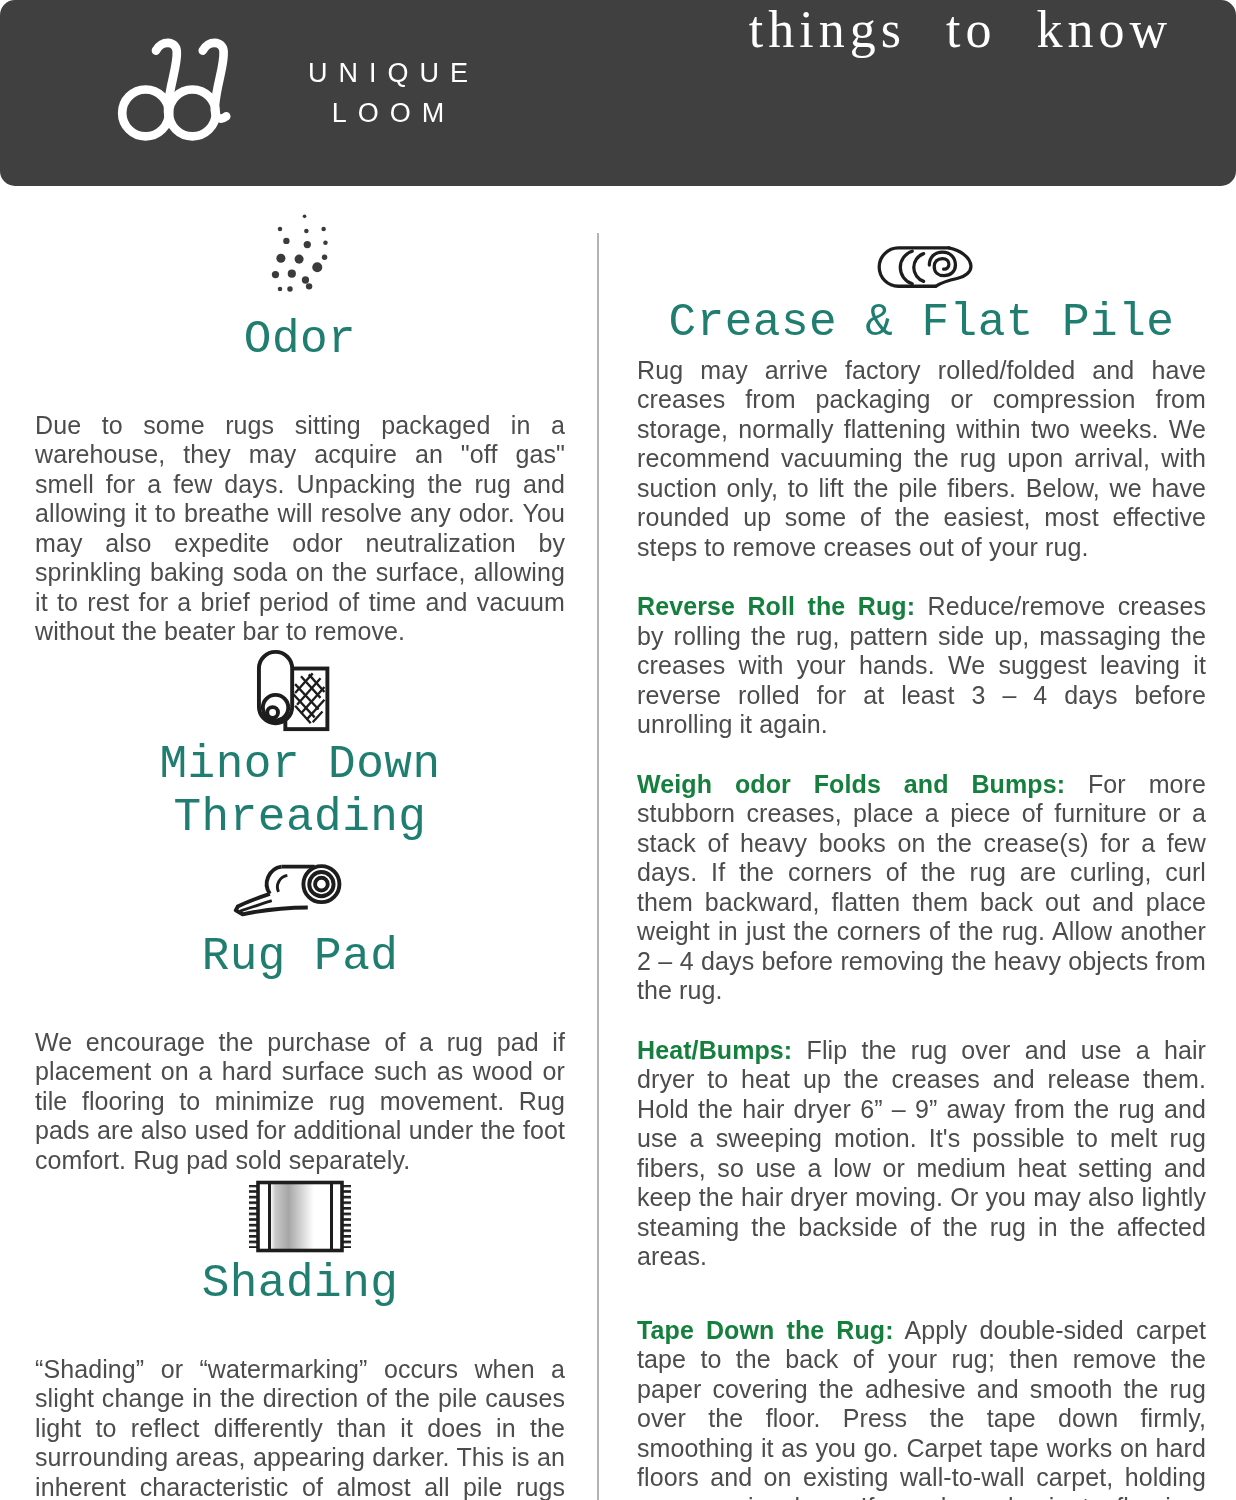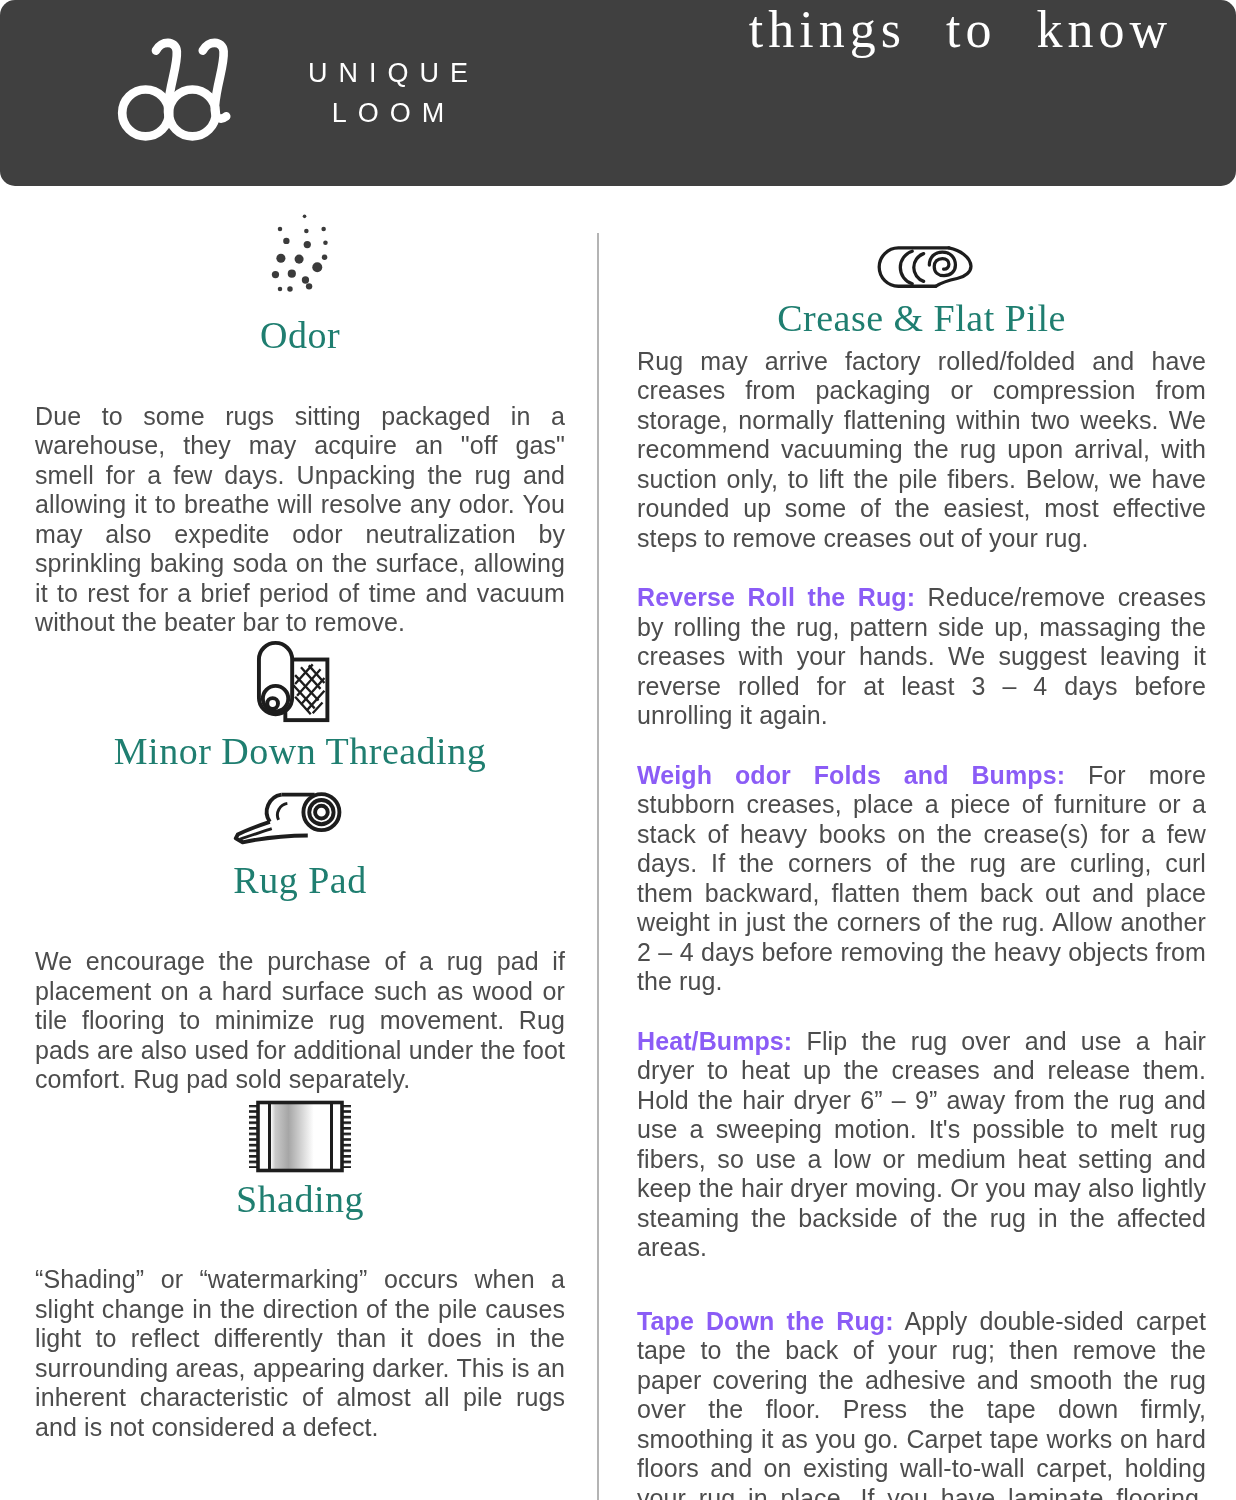--- a/index.html
+++ b/index.html
@@ -23,29 +23,29 @@
     margin:0 64px 0 auto;white-space:nowrap;
   }
   
   .content{display:flex;}
   .divider{position:absolute;left:597px;top:233px;bottom:0;width:2px;background:#b4b4b4;}
   .col-left{width:597px;box-sizing:border-box;padding:24px 32px 0 35px;}
   .col-right{width:639px;box-sizing:border-box;padding:40px 30px 0 40px;}
   .section{text-align:center;}
   .icon-wrap{display:flex;justify-content:center;}
   h2{
-    font-family:Liberation Serif, serif;font-weight:400;color:#1f7e70;
-    font-size:38px;line-height:1.15;margin:4px 0 6px 0;letter-spacing:0.5px;
+    font-family:Liberation Mono, monospace;font-weight:400;color:#1f7e70;
+    font-size:46px;line-height:1.15;margin:4px 0 6px 0;letter-spacing:0.5px;
   }
   p.body{
     text-align:justify;font-size:25px;line-height:29.5px;color:#4c4c4c;
     margin:0 0 30px 0;letter-spacing:0.1px;
   }
   p.body:last-child{margin-bottom:0;margin-top:44px;}
-  .tip strong{color:#8b5cf6;font-weight:700;}
+  .tip strong{color:#15803d;font-weight:700;}
   .mt16{margin-top:16px;}
   .mt6{margin-top:6px;}
   .mt4{margin-top:4px;}
   .ink{stroke:#1d1d1d;fill:none;stroke-width:4;}
 </style>
 </head>
 <body>
 
 <div class="header">
   <div class="brand">

